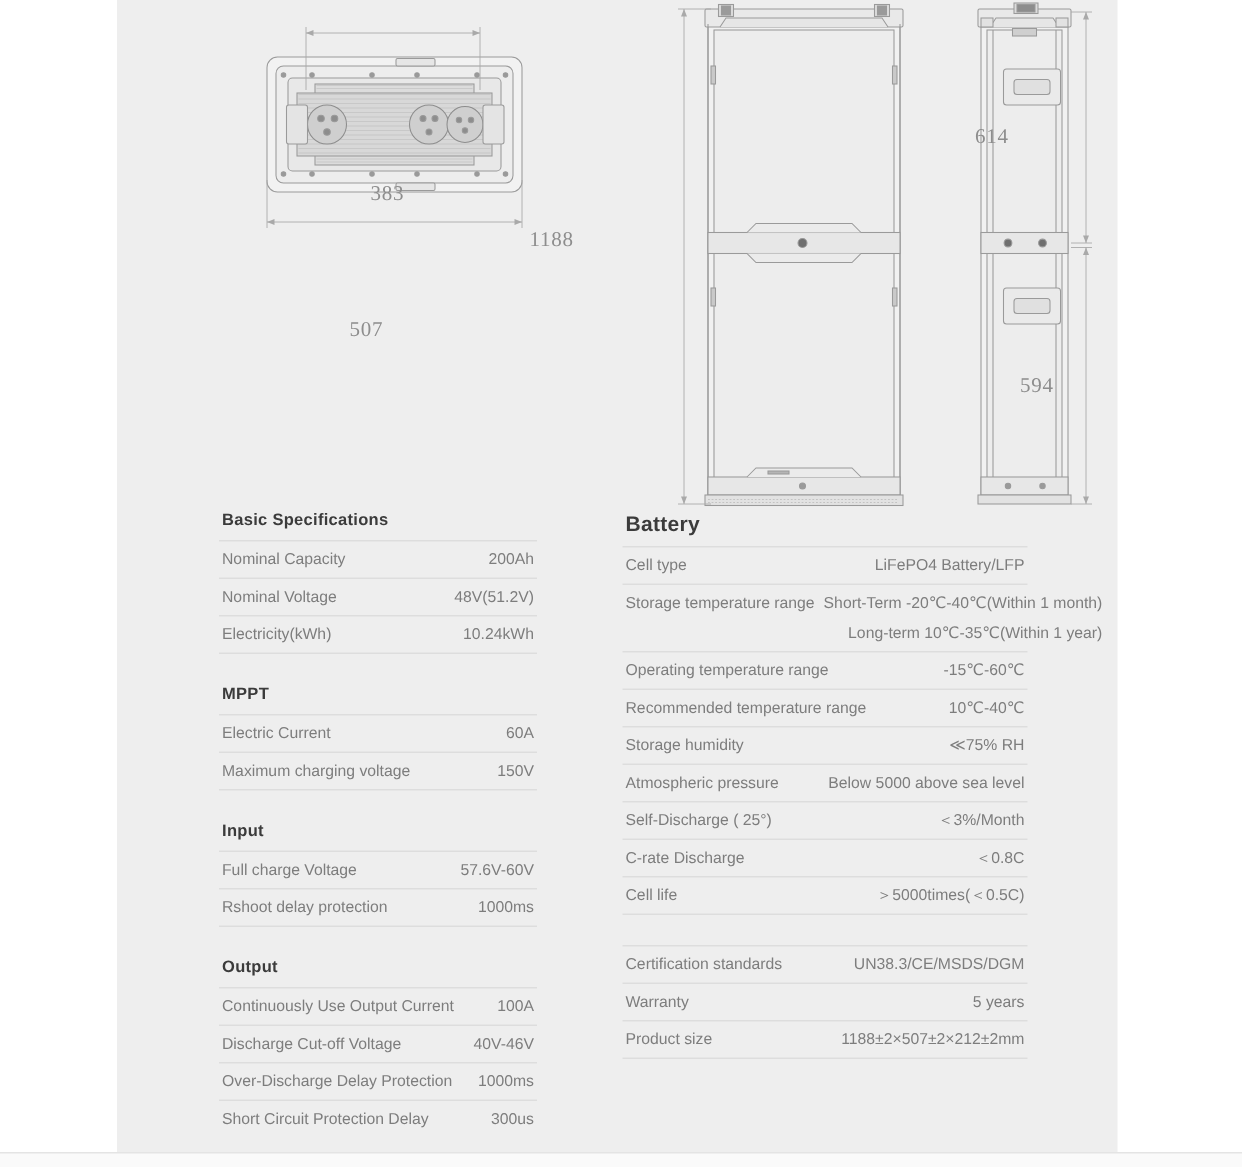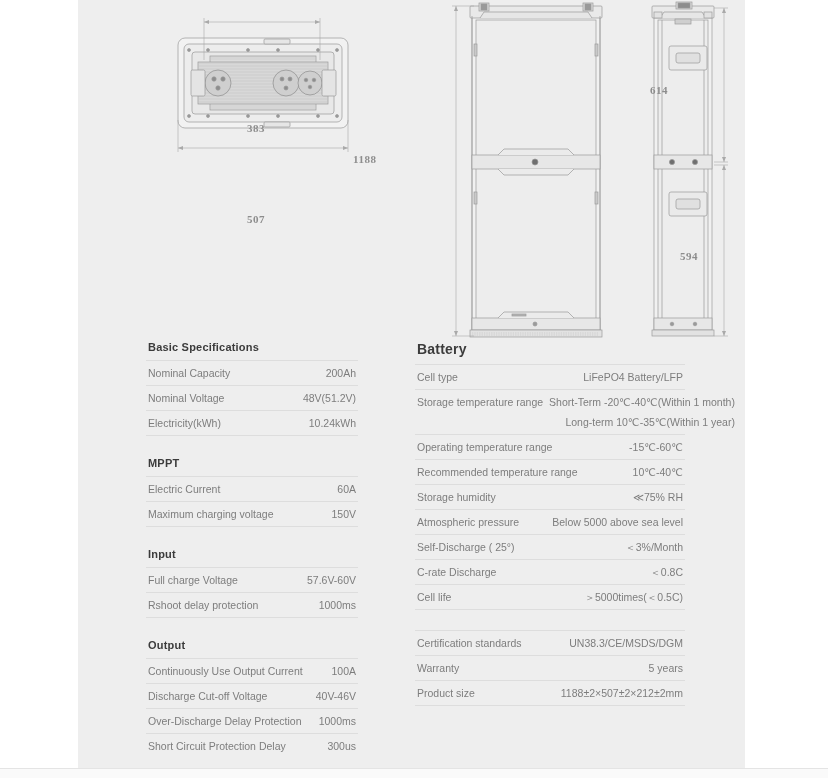--- a/index.html
+++ b/index.html
@@ -32,23 +32,22 @@
     background:#fafafa;border-top:1px solid #e4e4e4;
   }
 
   
   #drawings{
     position:absolute;left:0;top:0;width:667px;height:345px;
   }
   .dim-label{
     position:absolute;
     font-family:"Liberation Serif","DejaVu Serif",serif;
-    font-size:11px;color:#8d8d8d;letter-spacing:.5px;
+    font-size:14px;color:#8d8d8d;letter-spacing:.5px;
     white-space:nowrap;
-    font-weight:bold;
   }
   svg.draw{position:absolute;left:0;top:0;}
 
   
   #specs{
     position:absolute;left:0;top:340px;width:667px;height:428px;
   }
   .col{position:absolute;top:0;}
   #col-left{left:68px;width:212px;}
   #col-right{left:337px;width:270px;}
@@ -264,21 +263,21 @@
             <line x1="636" y1="165" x2="650" y2="165"></line>
             <line x1="636" y1="336" x2="650" y2="336"></line>
             <path d="M646,165 l-2,5 l4,0 z" fill="#a9a9a9" stroke="none"></path>
             <path d="M646,336 l-2,-5 l4,0 z" fill="#a9a9a9" stroke="none"></path>
           </g>
         </g>
       </g>
     </svg>
 
     <div class="dim-label" style="left:169px;top:122px;">383</div>
-    <div class="dim-label" style="left:169px;top:213px;">507</div>
+    <div class="dim-label" style="left:155px;top:213px;">507</div>
     <div class="dim-label" style="left:275px;top:153px;">1188</div>
     <div class="dim-label" style="left:572px;top:84px;">614</div>
     <div class="dim-label" style="left:602px;top:250px;">594</div>
   </div>
 
   <div id="specs">
     <div class="col" id="col-left">
         <div class="section">
           <div class="sec-title small">Basic Specifications</div>
           <div class="row">

